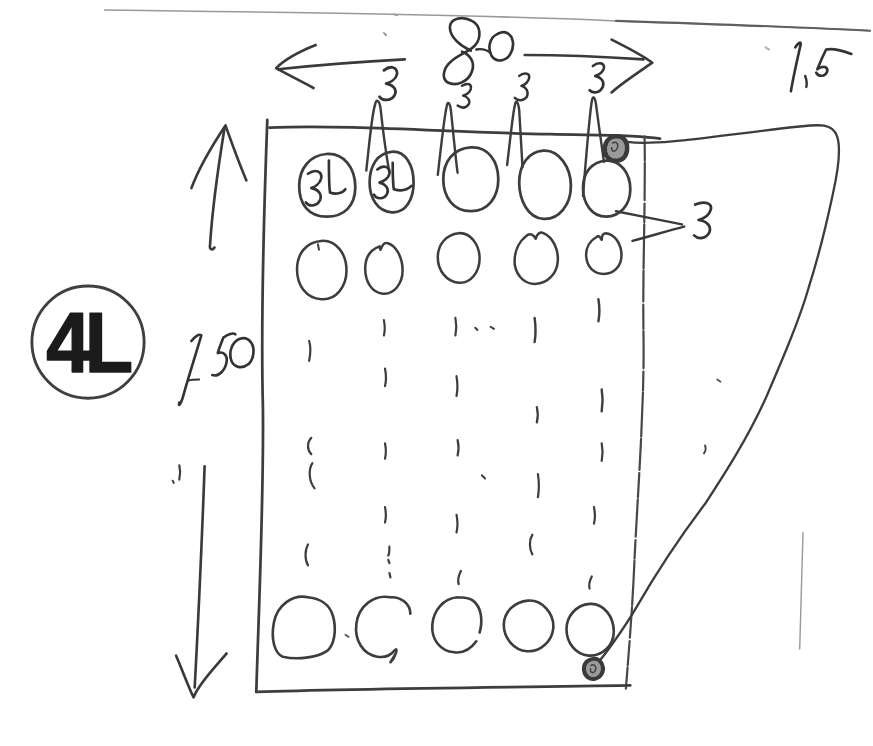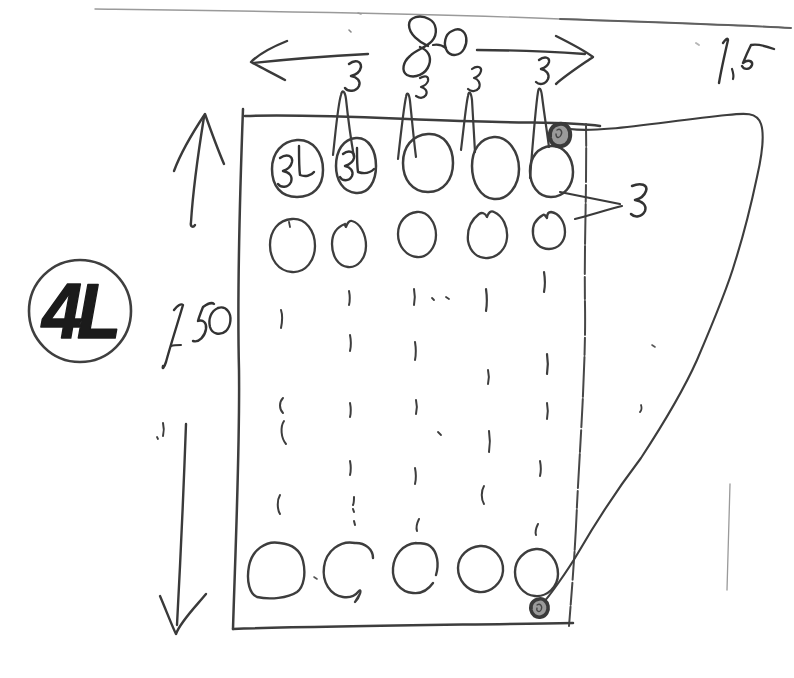--- a/index.html
+++ b/index.html
@@ -1,17 +1,17 @@
 <!DOCTYPE html>
 <html><head>
 <meta charset="utf-8">
 <style>
   html,body{margin:0;padding:0;background:#fff;}
   .page{width:794px;height:678px;position:relative;overflow:hidden;background:#fff;
-        font-family:"Liberation Sans", sans-serif;font-style:italic;}
+        font-family:"Liberation Sans", sans-serif;}
   svg{position:absolute;top:0;left:0;}
 </style>
 </head>
 <body>
 <div class="page">
 <svg width="794" height="678" viewBox="0 0 794 678">
 <g fill="none" stroke-linecap="round" stroke-linejoin="round">
 
 <path d="M95,9 C250,11 420,13 560,19 C650,22 740,25 791,28" stroke="#9a9a9a" stroke-width="1.4"></path>
 <path d="M560,19 C650,22 740,25 791,28" stroke="#606060" stroke-width="1.9"></path>

